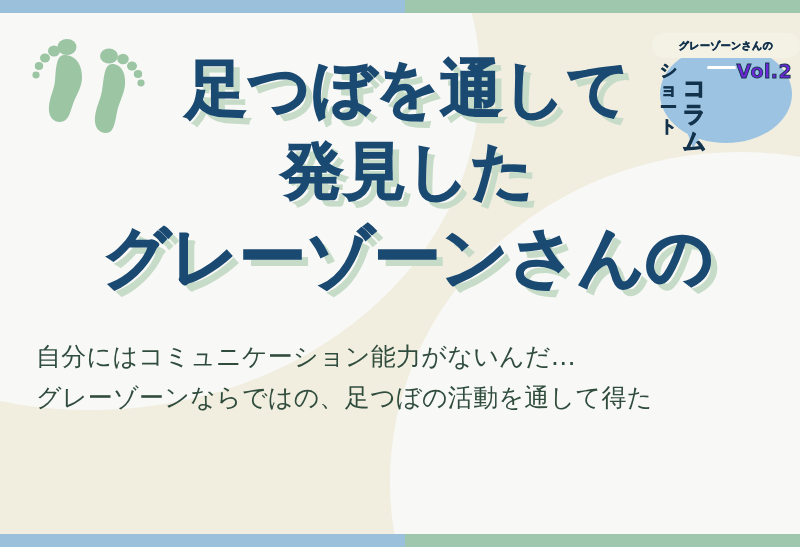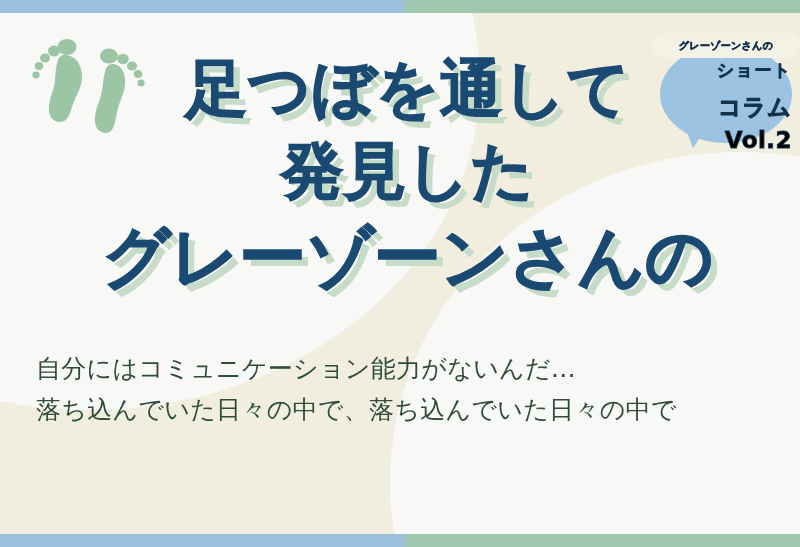--- a/index.html
+++ b/index.html
@@ -81,21 +81,21 @@
   }
   .headline .hl-line { display: block; white-space: nowrap; }
   .hl-line.l1 { font-size: 62px; }
   .hl-line.l2 { font-size: 62px; }
   .hl-line.l3 { font-size: 67px; letter-spacing: -0.005em; }
 
   
   .lede {
     position: absolute;
     left: 36px;
-    top: 348px;
+    top: 336px;
     width: 720px;
     z-index: 4;
     color: #2f4c3c;
     font-size: 25px;
     line-height: 1.64;
     letter-spacing: 0.012em;
     font-weight: 400;
   }
   .lede .lede-line { display: block; white-space: nowrap; }
 
@@ -148,22 +148,21 @@
     -webkit-text-stroke: 0.6px #13324c;
     white-space: nowrap;
   }
   .badge-inner {
     position: absolute;
     left: 8px;
     top: 26px;
     width: 132px;
     height: 86px;
     display: flex;
-    flex-direction: column;
-    align-items: flex-end;
+    align-items: flex-start;
     justify-content: flex-start;
     padding-top: 2px;
     box-sizing: border-box;
   }
   .badge-l1 {
     font-size: 17px;
     font-weight: 700;
     color: #13324c;
     letter-spacing: 0.09em;
     -webkit-text-stroke: 0.7px #13324c;
@@ -179,23 +178,23 @@
     margin-top: 14px;
   }
   .badge-rule {
     width: 96px;
     height: 3px;
     background: #ffffff;
     border-radius: 2px;
     margin: 5px 0 3px 0;
   }
   .badge-vol {
-    font-size: 23px;
-    font-weight: 700;
-    color: #000000;
+    font-size: 19px;
+    font-weight: 700;
+    color: #6d28d9;
     letter-spacing: 0.02em;
     -webkit-text-stroke: 0.9px #13324c;
     line-height: 1.1;
   }
 </style>
 </head>
 <body>
 
 <div class="banner">
 
@@ -236,21 +235,21 @@
   </div>
 
   <div class="headline">
     <span class="hl-line l1">足つぼを通して</span>
     <span class="hl-line l2">発見した</span>
     <span class="hl-line l3">グレーゾーンさんの</span>
   </div>
 
   <div class="lede">
     <span class="lede-line">自分にはコミュニケーション能力がないんだ…</span>
-    <span class="lede-line">落ち込んでいた日々の中で、落ち込んでいた日々の中で</span>
+    <span class="lede-line">グレーゾーンならではの、足つぼの活動を通して得た</span>
   </div>
 
   <div class="badge">
     <div class="badge-bubble"></div>
     <div class="badge-tail"></div>
     <div class="badge-pill">
       <span class="badge-pill-text">グレーゾーンさんの</span>
     </div>
     <div class="badge-inner">
       <span class="badge-l1">ショート</span>

